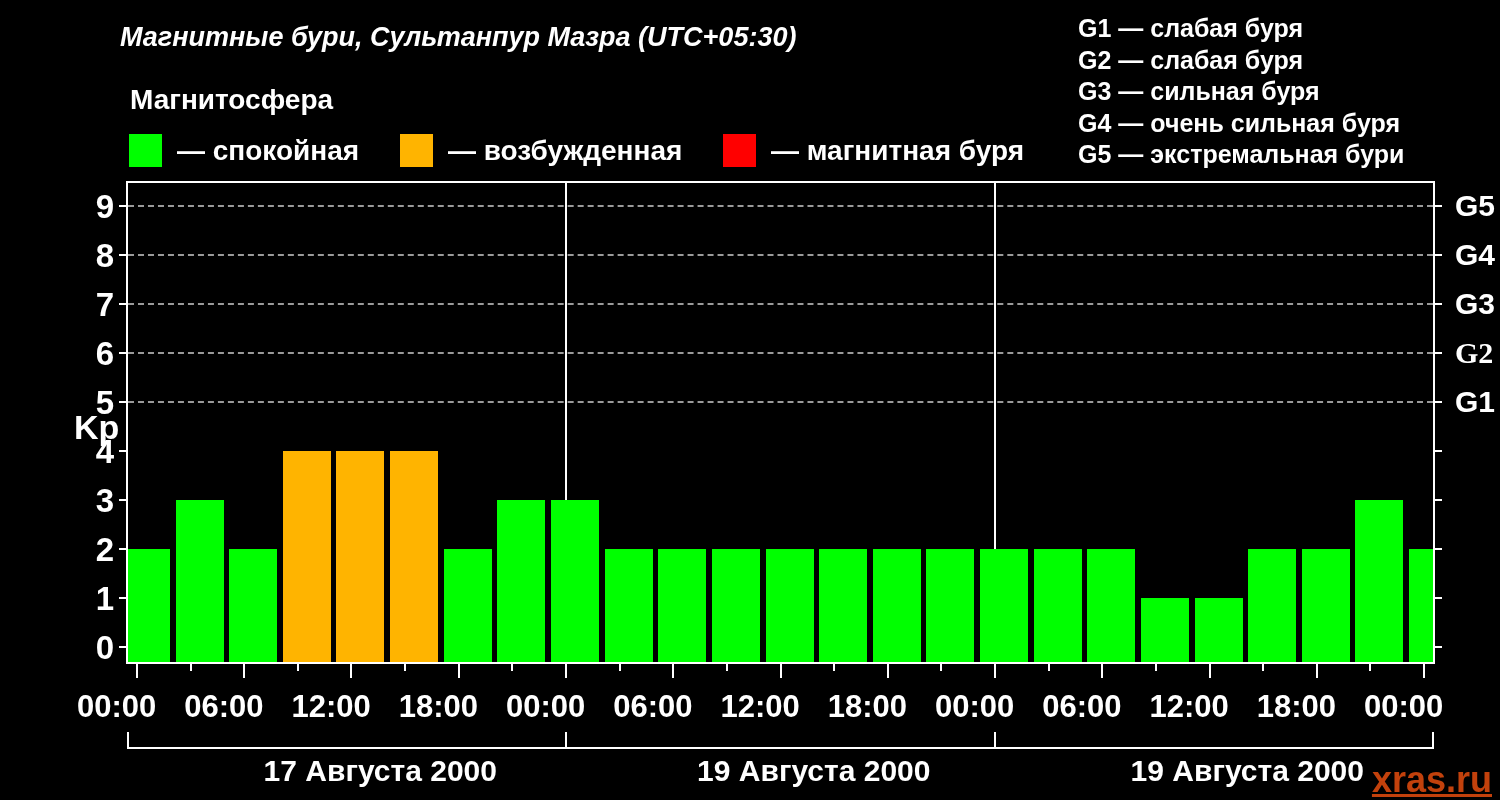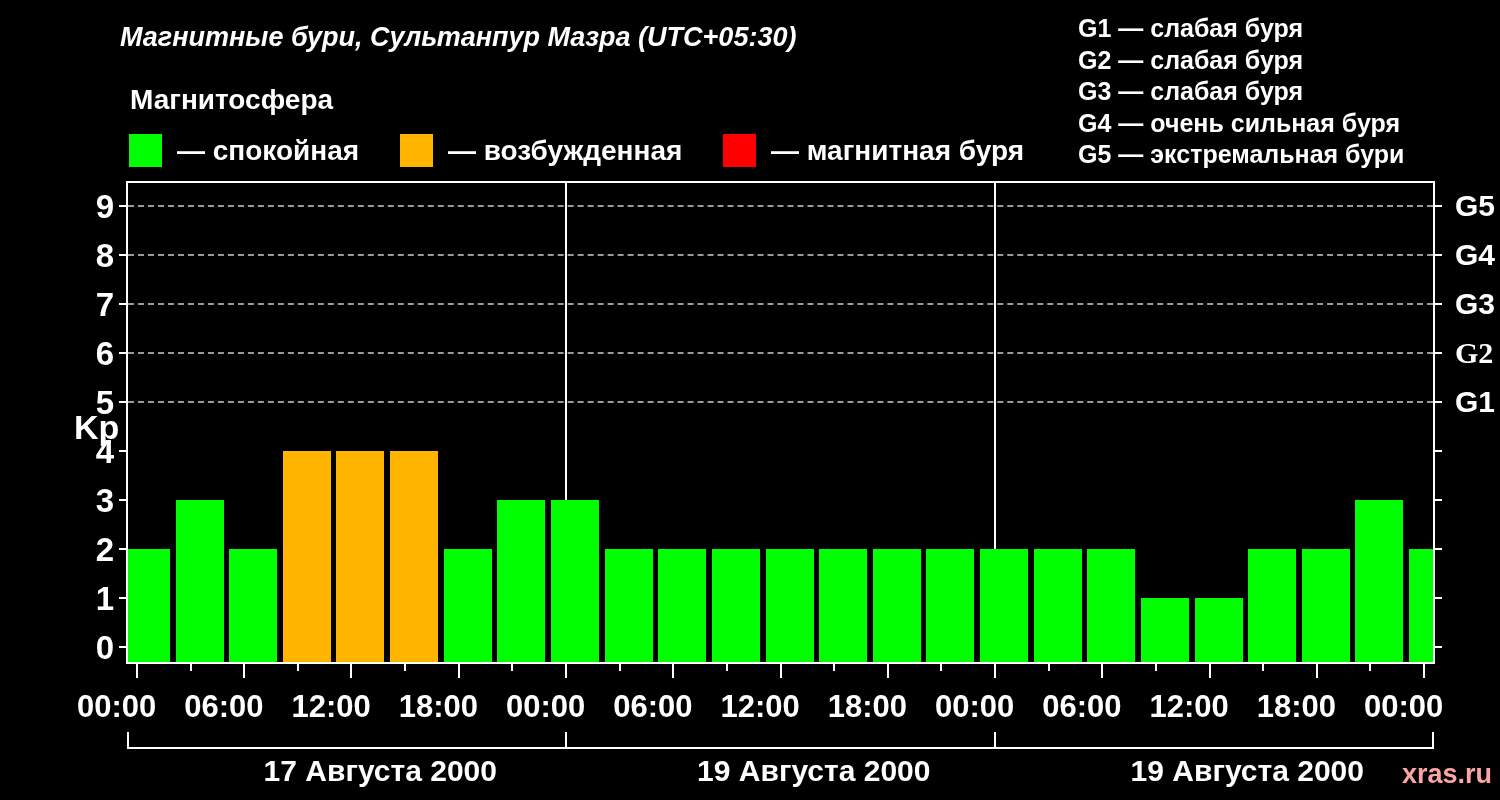--- a/index.html
+++ b/index.html
@@ -13,21 +13,21 @@
   .legend-label{position:absolute;left:48px;top:1px;font-size:28px;white-space:nowrap;}
   .g-legend{left:1078px;top:13px;font-size:25px;line-height:31.5px;white-space:nowrap;}
   .plot{left:128px;top:183px;width:1305px;height:479px;overflow:hidden;background:#000;}
   .frame{left:126px;top:181px;width:1305px;height:479px;border:2px solid #fff;pointer-events:none;}
   .gridline{left:0;width:100%;height:0;border-top:2px dashed #9a9a9a;}
   .ylab{width:60px;text-align:right;font-size:33px;line-height:33px;}
   .kp{font-size:34px;}
   .rlab{font-size:30px;line-height:30px;}
   .xlab{font-size:31px;line-height:31px;width:120px;text-align:left;}
   .datelab{font-size:30px;line-height:30px;width:300px;text-align:right;}
-  .watermark{font-size:27px;color:#fca5a5;}
+  .watermark{font-size:36px;color:#c2410c;text-decoration:underline;}
 </style>
 </head>
 <body>
 
 <div class="stage">
 
   <div class="abs title">Магнитные бури, Сультанпур Мазра (UTC+05:30)</div>
   <div class="abs subtitle">Магнитосфера</div>
 
   <div class="abs legend-item" style="left:129px;">
@@ -39,21 +39,21 @@
     <span class="legend-label">— возбужденная</span>
   </div>
   <div class="abs legend-item" style="left:723px;">
     <span class="swatch" style="left: 0px; background: rgb(255, 0, 0);"></span>
     <span class="legend-label">— магнитная буря</span>
   </div>
 
   <div class="abs g-legend">
     <div>G1 — слабая буря</div>
     <div>G2 — слабая буря</div>
-    <div>G3 — слабая буря</div>
+    <div>G3 — сильная буря</div>
     <div>G4 — очень сильная буря</div>
     <div>G5 — экстремальная бури</div>
   </div>
 
   <div class="abs plot" id="plot">
       <div class="abs gridline" style="left: 0px; width: 1305px; bottom: 259px; height: 0px;"></div>
       <div class="abs gridline" style="left: 0px; width: 1305px; bottom: 308px; height: 0px;"></div>
       <div class="abs gridline" style="left: 0px; width: 1305px; bottom: 357px; height: 0px;"></div>
       <div class="abs gridline" style="left: 0px; width: 1305px; bottom: 406px; height: 0px;"></div>
       <div class="abs gridline" style="left: 0px; width: 1305px; bottom: 455px; height: 0px;"></div>

